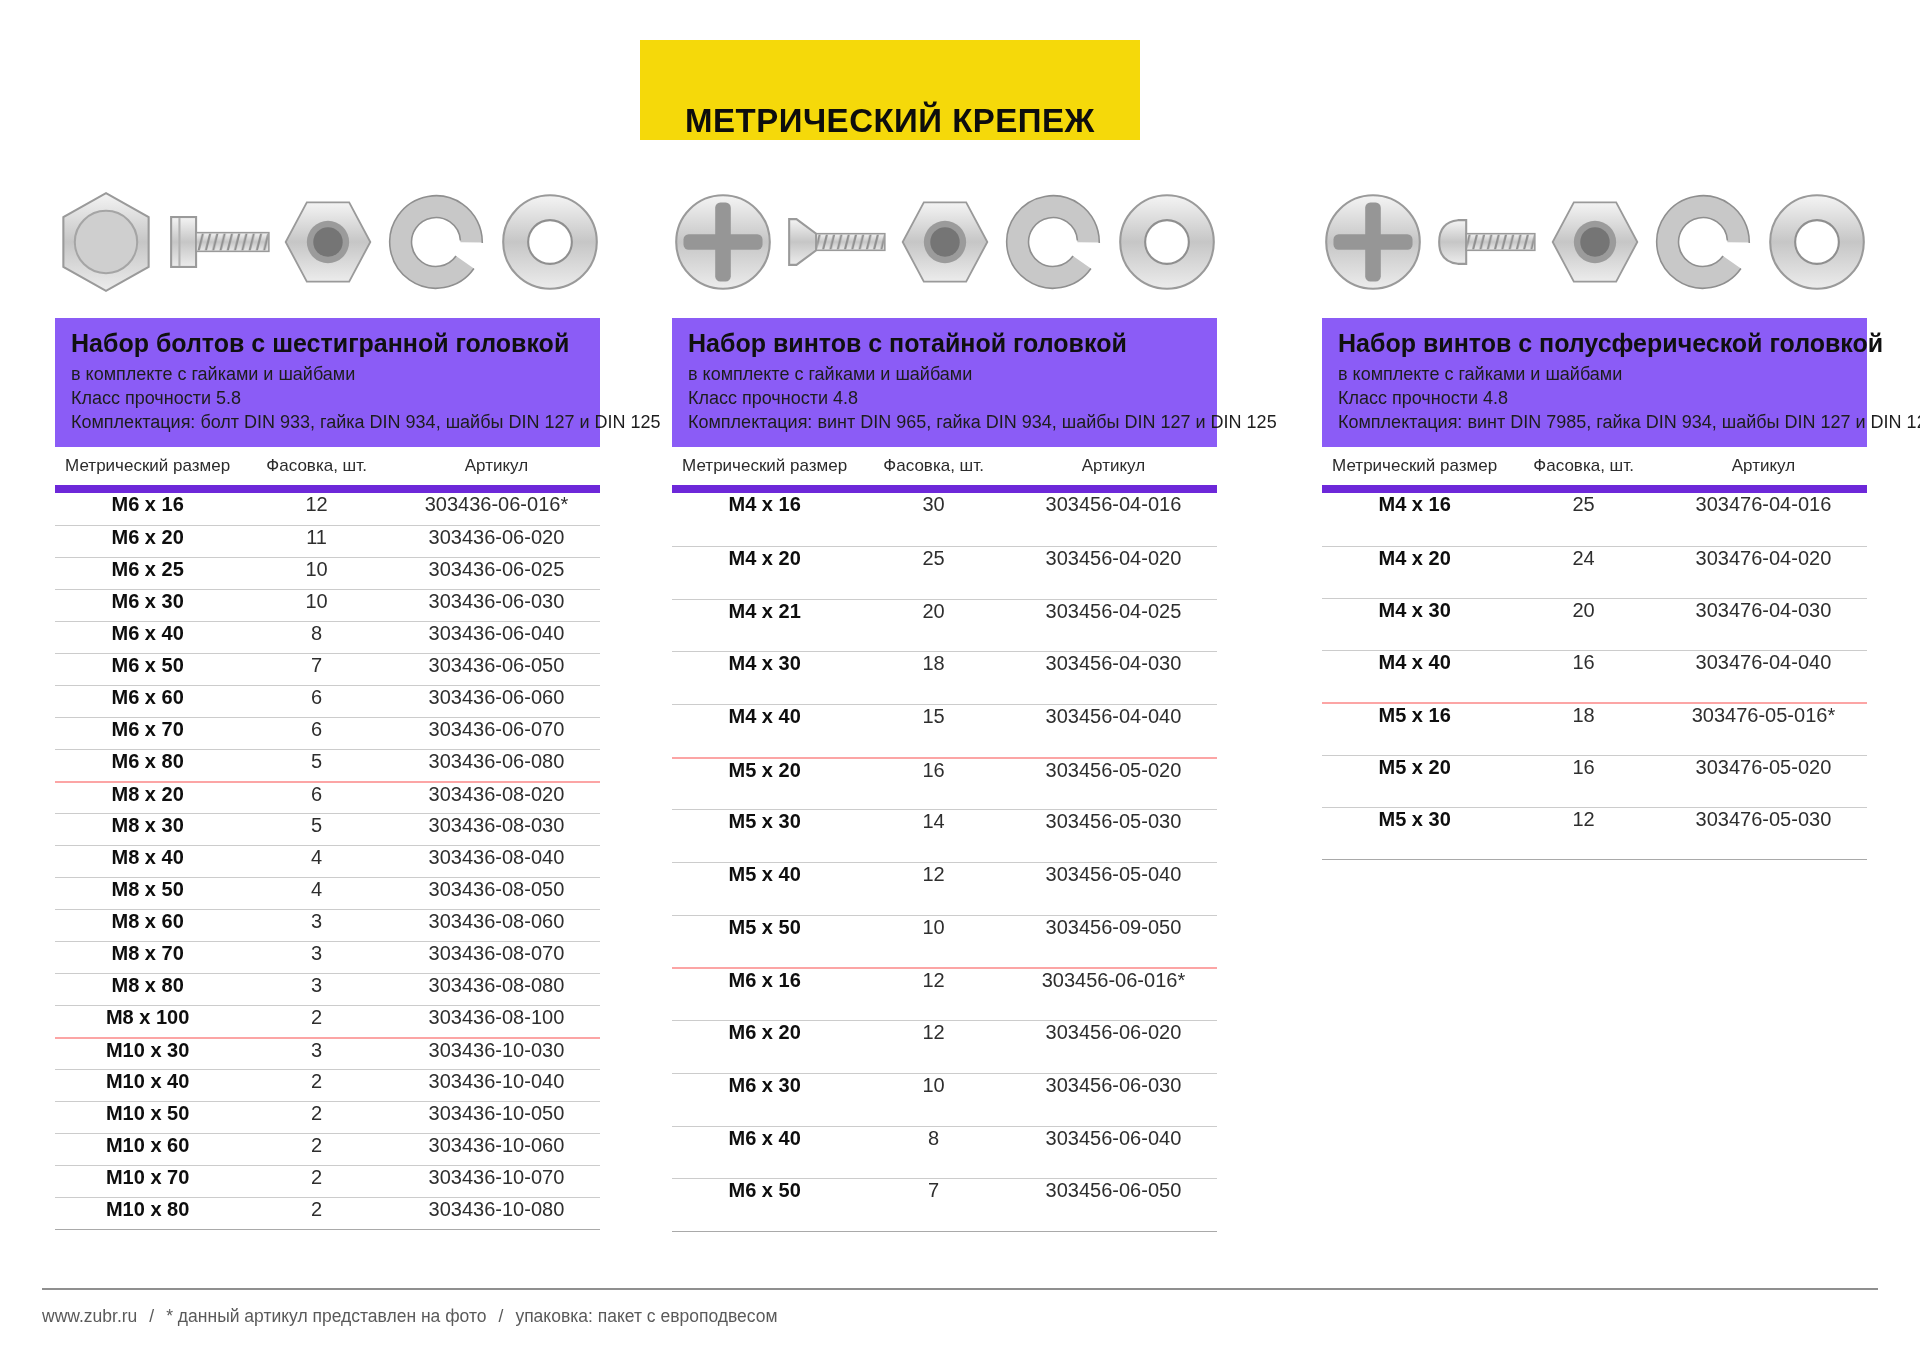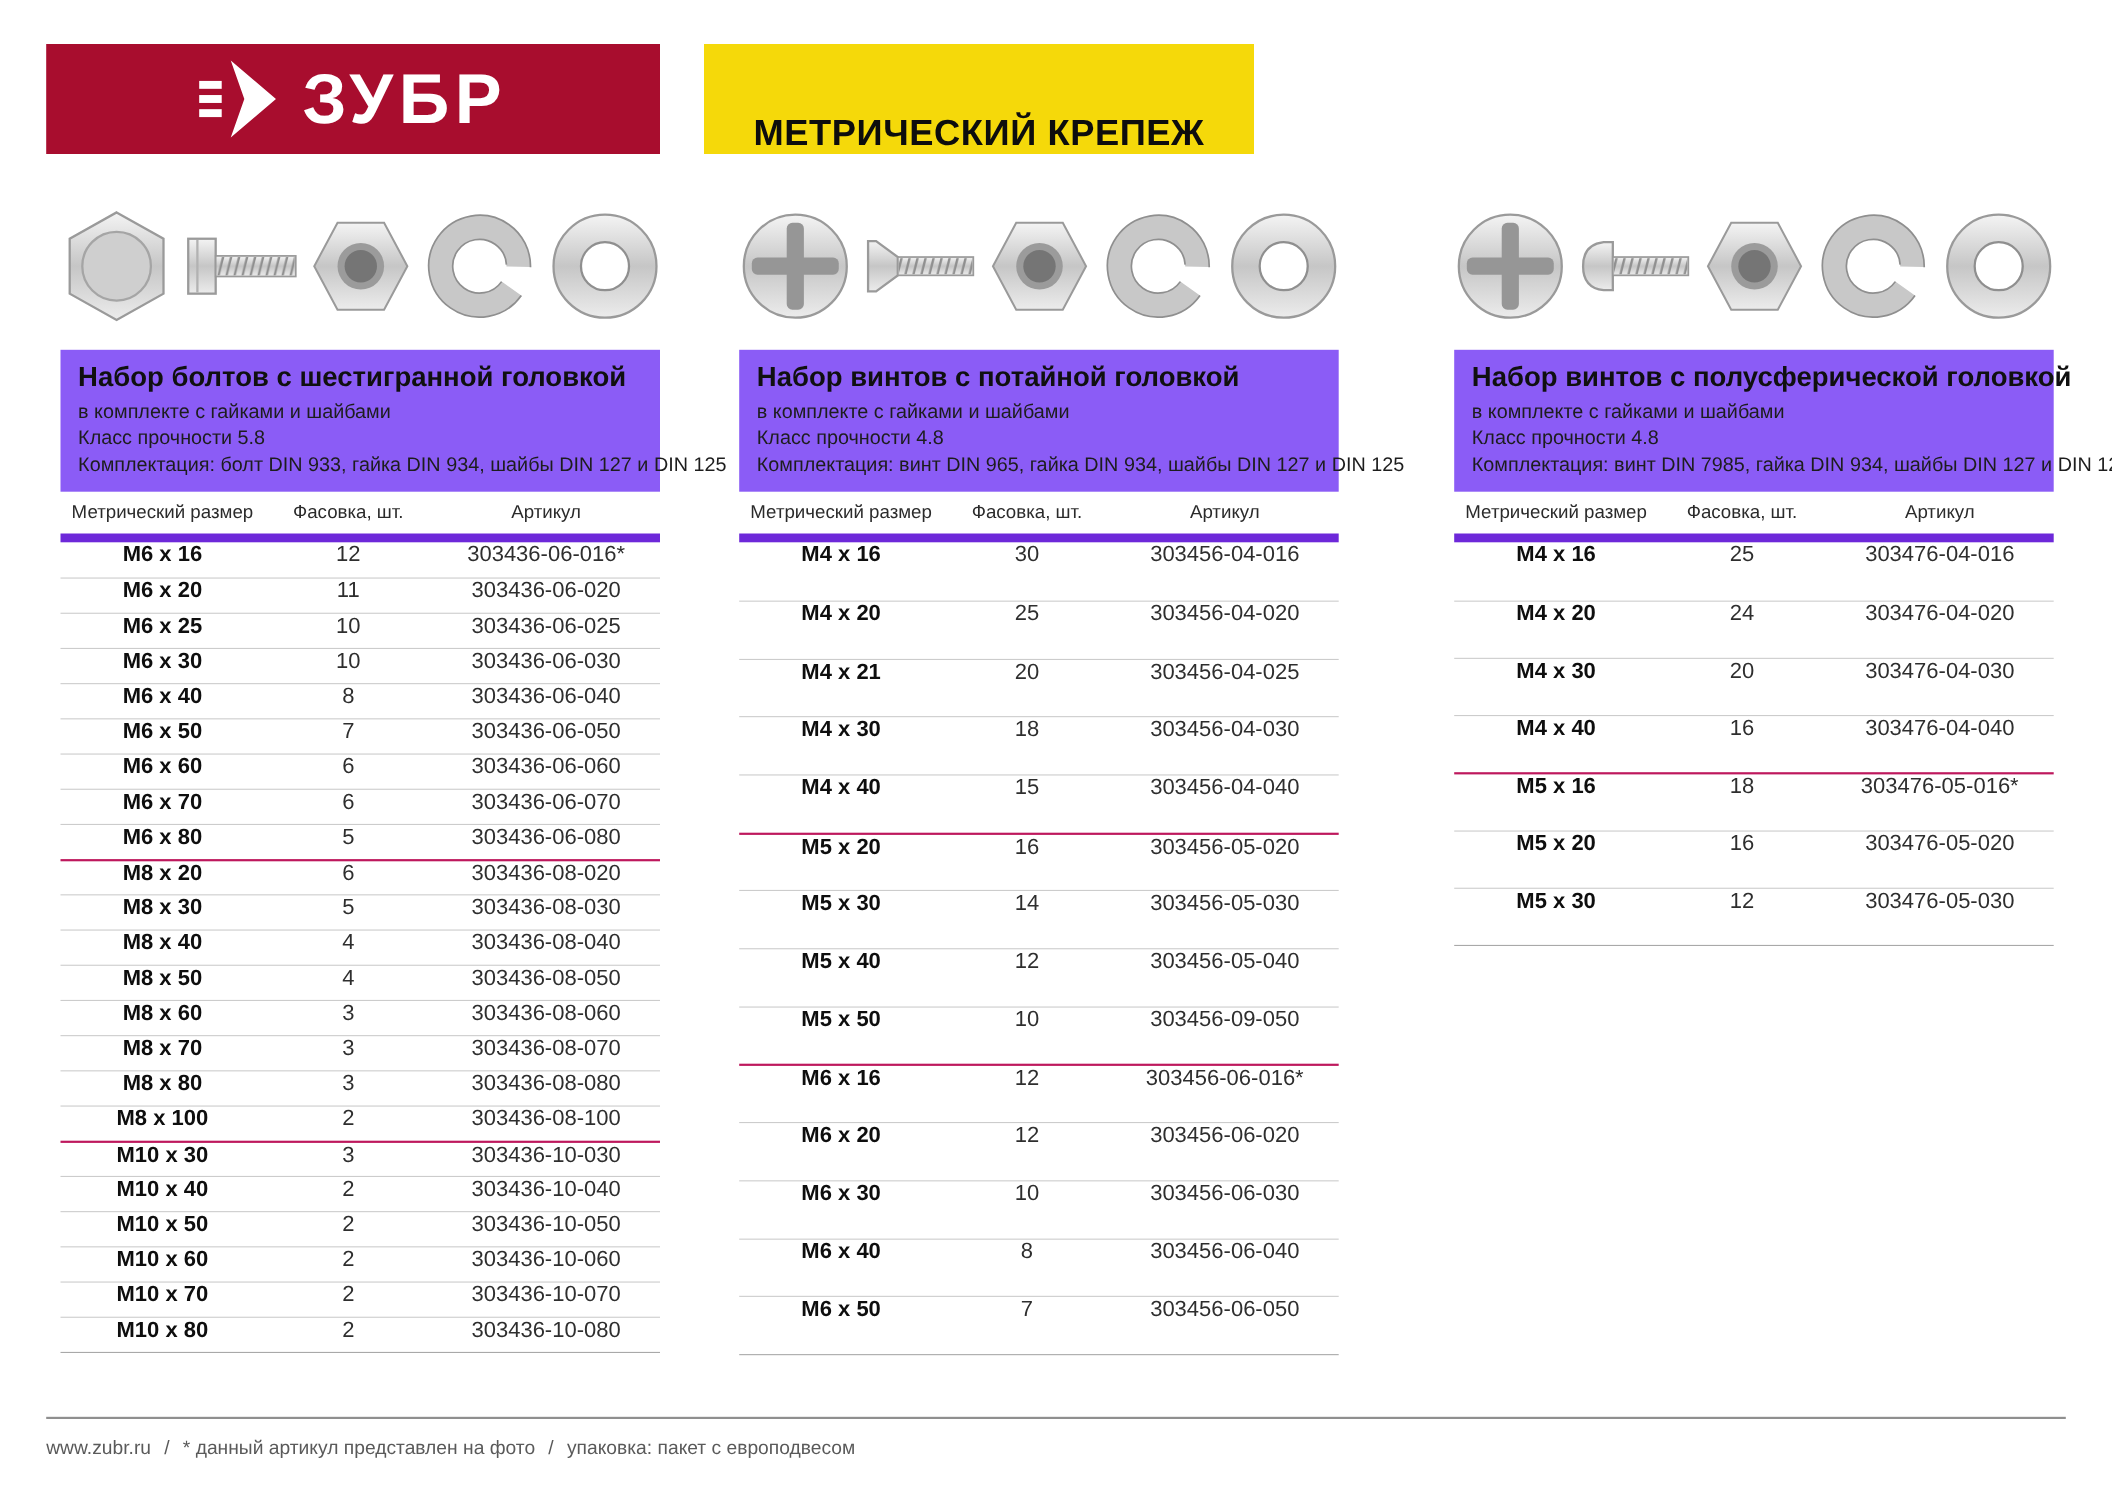--- a/index.html
+++ b/index.html
@@ -32,21 +32,21 @@
   .cols-head{display:flex;align-items:center;height:46px;border-bottom:8px solid #6d28d9}
   .cols-head .tcell{font-size:17px;color:#2b2b2b}
   .tcell{text-align:center}
   .c-size{width:34%}
   .c-qty{width:28%}
   .c-sku{width:38%}
 
   .tbody{border-bottom:1px solid #a9a9a9}
   .trow{display:flex;border-top:1px solid #cccccc}
   .trow:first-child{border-top:none}
-  .trow.group-start{border-top:2px solid #be185d}
+  .trow.group-start{border-top:2px solid #fca5a5}
   .t0 .trow{height:32px}
   .t1 .trow{height:52.7px}
   .t2 .trow{height:52.3px}
   .trow .c-size{font-weight:bold;font-size:20px;color:#0e0e0e}
   .trow .c-qty,.trow .c-sku{font-size:20px;color:#2e2e2e}
 
   
   .footer-rule{position:absolute;left:42px;top:1288px;width:1836px;height:0;border-top:2px solid #8f8f8f}
   .footer{position:absolute;left:42px;top:1306px;display:flex;gap:12px;align-items:flex-end;
     font-size:17.5px;color:#5a5a5a}
@@ -102,29 +102,20 @@
         <rect x="31" y="43" width="64" height="14" fill="url(#thr)"></rect>
       </symbol>
       <symbol id="pan-side" viewBox="0 0 100 100">
         <path d="M30,29 L22,29 Q4,31 4,50 Q4,69 22,71 L30,71 Z" fill="url(#met)" stroke="#9a9a9a" stroke-width="2"></path>
         <rect x="30" y="42" width="66" height="16" fill="url(#met)" stroke="#9a9a9a" stroke-width="1.5"></rect>
         <rect x="31" y="43" width="64" height="14" fill="url(#thr)"></rect>
       </symbol>
     </defs>
   </svg>
 
-  <div class="banner-red">
-    <svg class="logo-emblem" viewBox="0 0 72 72">
-      <rect x="0" y="20" width="20" height="7" fill="#ffffff"></rect>
-      <rect x="0" y="32.5" width="20" height="7" fill="#ffffff"></rect>
-      <rect x="0" y="45" width="20" height="7" fill="#ffffff"></rect>
-      <polygon points="28,2 68,36 28,70 40,36" fill="#ffffff"></polygon>
-    </svg>
-    <div class="logo-text">ЗУБР</div>
-  </div>
   <div class="banner-yellow">
     <div class="banner-title">МЕТРИЧЕСКИЙ КРЕПЕЖ</div>
   </div>
 
   <div class="pcol c0">
     <div class="photos">
         <svg viewBox="0 0 100 100" class="photo">
           <use xlink:href="#hex-head" href="#hex-head"></use>
         </svg>
         <svg viewBox="0 0 100 100" class="photo">

